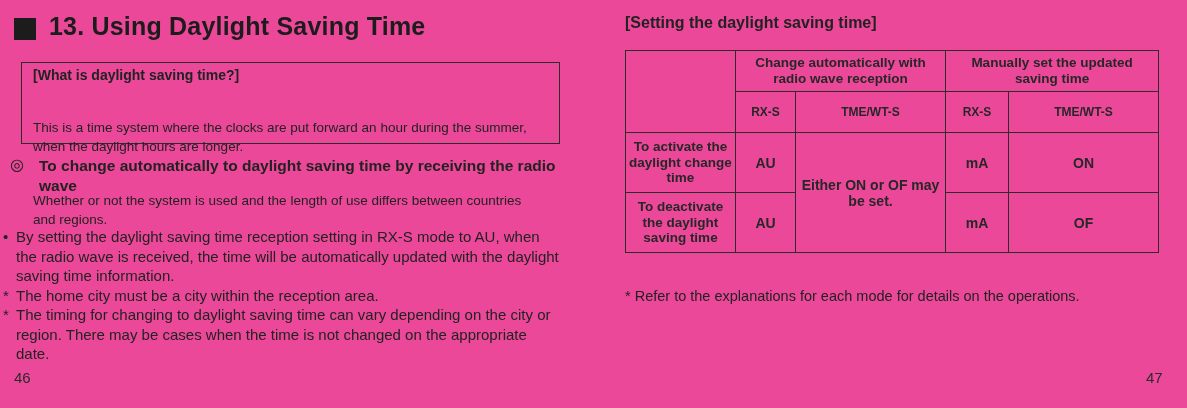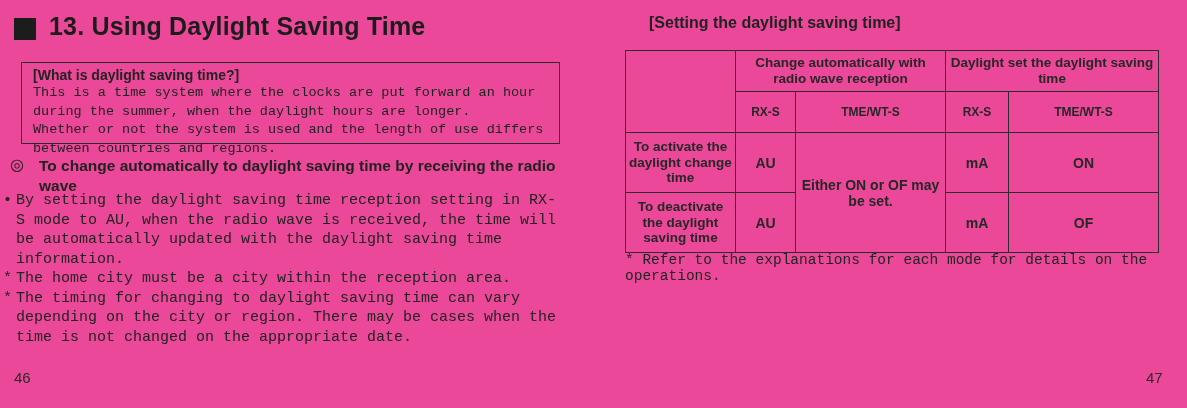--- a/index.html
+++ b/index.html
@@ -2,21 +2,21 @@
 <html><head>
 <meta charset="utf-8">
 <style>
   * { margin:0; padding:0; box-sizing:border-box; }
   body { background:#ffffff; }
   .page {
     position:relative; width:1187px; height:408px;
     background:#ec4899; color:#242424; overflow:hidden;
     font-family:"Liberation Sans", sans-serif;
   }
-  .serif { font-family:Liberation Mono, monospace; }
+  .serif { font-family:Liberation Sans, sans-serif;margin-top:36px; }
 
   
   .title-row { position:absolute; left:14px; top:12px; display:flex; align-items:flex-start; }
   .title-square { width:22px; height:22px; background:#1c1c1c; margin:6px 13px 0 0; flex:0 0 auto; }
   .title-text { font-size:25px; font-weight:bold; color:#1c1c1c; letter-spacing:0.2px; }
 
   .info-box {
     position:absolute; left:21px; top:62px; width:539px; height:82px;
     border:1.5px solid #2b2b2b; padding:4px 15px 0 11px;
   }
@@ -32,21 +32,21 @@
 
   .bullet-list { position:absolute; left:3px; top:191px; width:556px; }
   .bullet-item { position:relative; padding-left:13px; font-size:15px; line-height:19.5px; color:#222; }
   .bullet-marker { position:absolute; left:0; top:0; }
 
   .page-num { position:absolute; font-size:15px; color:#2a2a2a; }
   .page-num-left { left:14px; top:369px; }
   .page-num-right { left:1146px; top:369px; }
 
   
-  .right-heading { position:absolute; left:649px; top:14px; font-size:16px; font-weight:bold; color:#222; }
+  .right-heading { position:absolute; left:625px; top:14px; font-size:16px; font-weight:bold; color:#222; }
 
   table.dst {
     position:absolute; left:625px; top:50px; width:533px;
     border-collapse:collapse; table-layout:fixed;
   }
   table.dst th, table.dst td {
     border:1.5px solid #2c2c2c; text-align:center; vertical-align:middle;
     font-weight:bold; color:#272727; padding:2px 3px;
   }
   .group-hdr { font-size:13.5px; line-height:16px; height:41px; }
@@ -102,21 +102,21 @@
       <col style="width:110px">
         <col style="width:60px">
         <col style="width:150px">
         <col style="width:63px">
         <col style="width:150px">
     </colgroup>
     <tbody>
       <tr>
         <td rowspan="2"></td>
         <th colspan="2" class="group-hdr">Change automatically with radio wave reception</th>
-        <th colspan="2" class="group-hdr">Daylight set the daylight saving time</th>
+        <th colspan="2" class="group-hdr">Manually set the updated saving time</th>
       </tr>
       <tr>
         <th class="mode-hdr">RX-S</th>
         <th class="mode-hdr">TME/WT-S</th>
         <th class="mode-hdr">RX-S</th>
         <th class="mode-hdr">TME/WT-S</th>
       </tr>
       <tr class="body-row">
         <td class="row-label">To activate the daylight change time</td>
         <td class="cell-val">AU</td>

